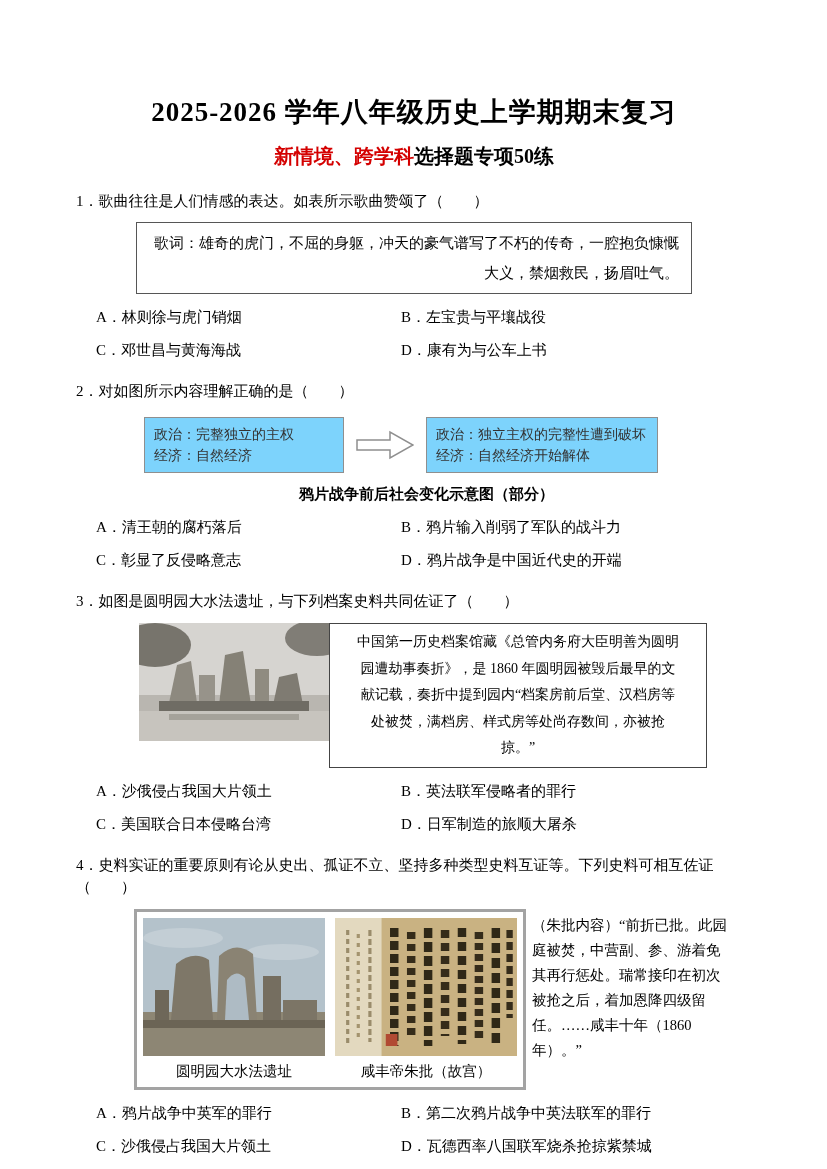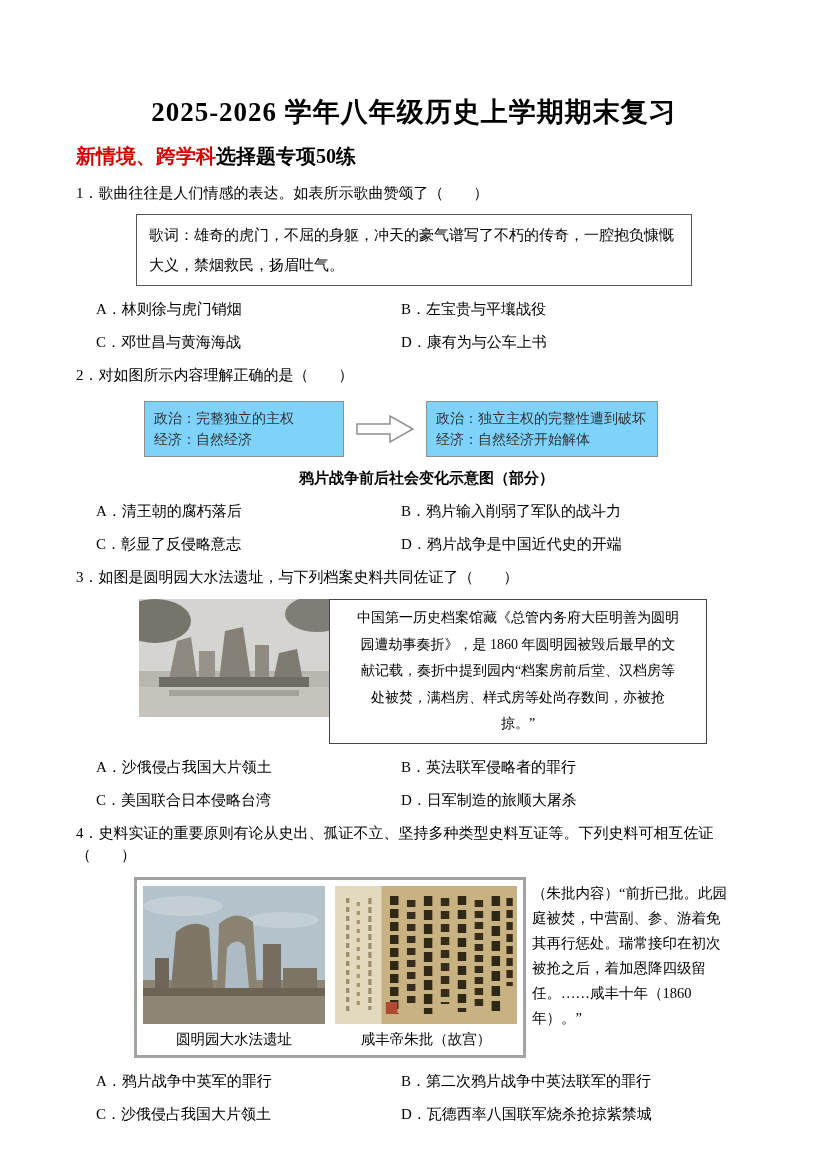--- a/index.html
+++ b/index.html
@@ -4,36 +4,36 @@
 <style>
   * { margin:0; padding:0; box-sizing:border-box; }
   html, body { width:827px; height:1169px; background:#ffffff; }
   body {
     font-family:"Liberation Serif","DejaVu Serif",serif;
     color:#000; overflow:hidden;
   }
   .page { padding:94px 75px 20px 76px; }
 
   .title { text-align:center; font-weight:bold; font-size:27px; letter-spacing:1px; }
-  .subtitle { font-weight:bold; font-size:20px; margin-top:13px; }
+  .subtitle { text-align:center; font-weight:bold; font-size:20px; margin-top:13px; }
   .subtitle .red { color:#d40000; }
 
-  .stem { font-size:15px; line-height:22px; margin-top:12px; }
+  .stem { font-size:15px; line-height:22px; margin-top:20px; }
 
   .options {
     display:grid; grid-template-columns:305px 1fr;
     row-gap:13px; margin:13px 0 0 20px;
     font-size:15px; line-height:20px;
   }
 
   
   .lyrics-box {
     margin:10px 0 0 60px; width:556px;
     border:1px solid #565656; padding:5px 12px;
-    font-size:15px; line-height:30px;
+    font-size:15px; line-height:30px;text-align:right;
   }
 
   
   .diagram { display:flex; align-items:center; margin:15px 0 0 68px; }
   .diag-box {
     border:1px solid #8f8f8f; background:#7dd3fc;
     padding:6px 9px; font-size:14px; line-height:21px; color:#333;
   }
   .diag-box.left  { width:200px; }
   .diag-box.right { width:232px; }

